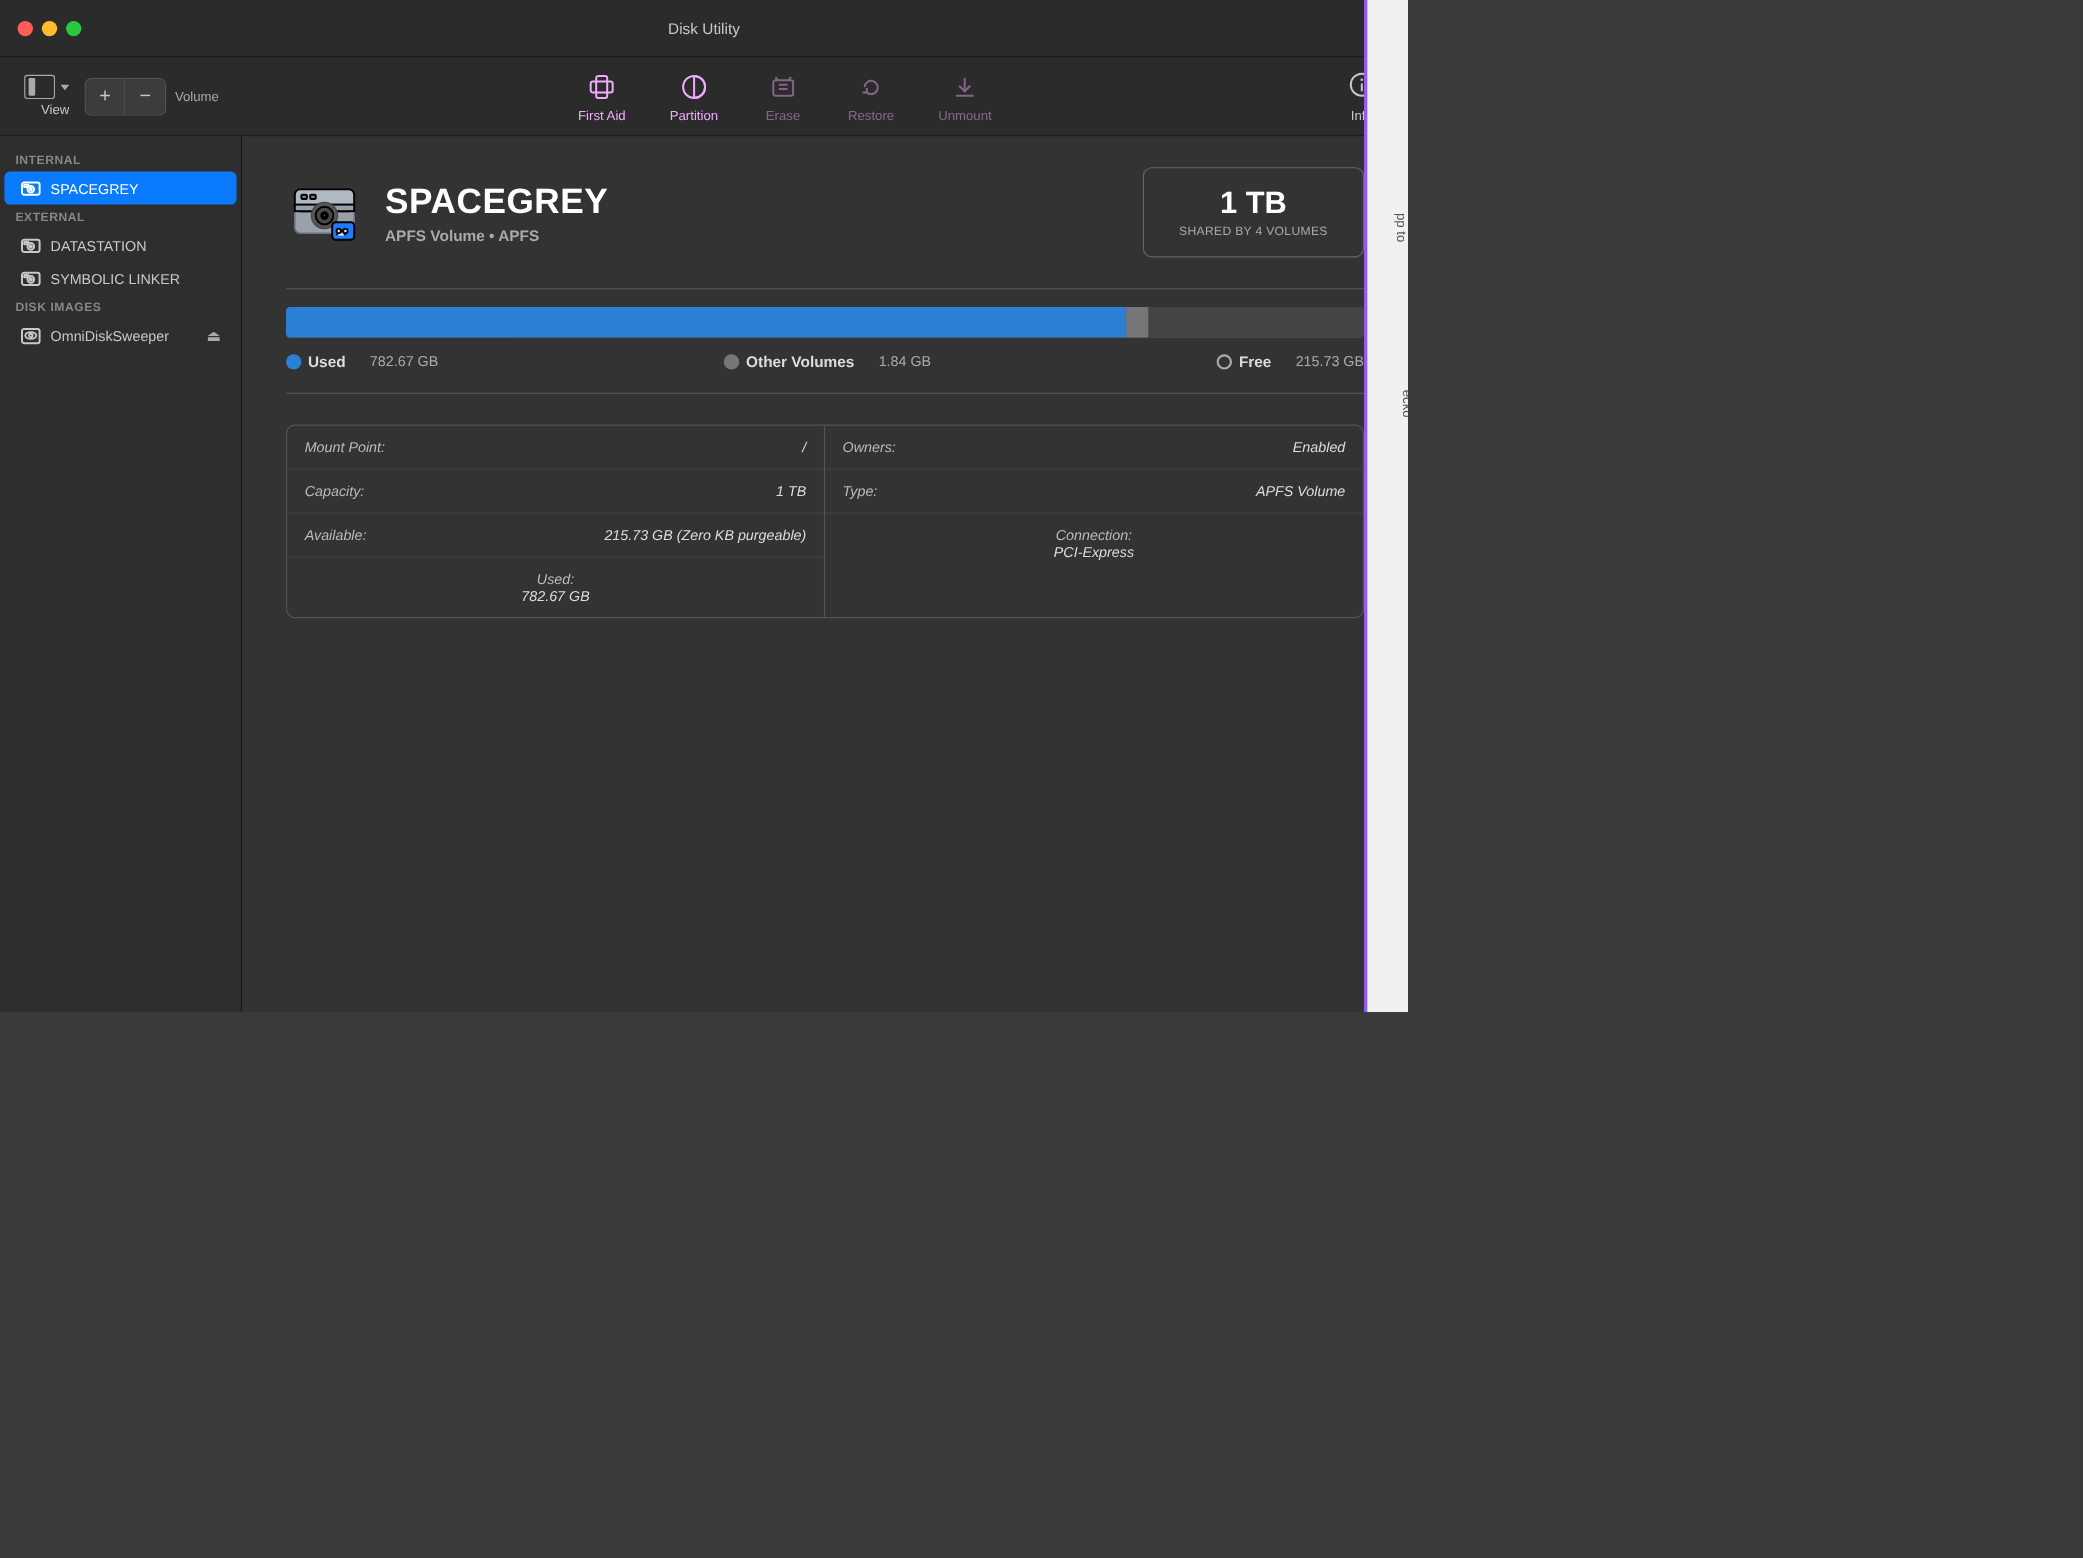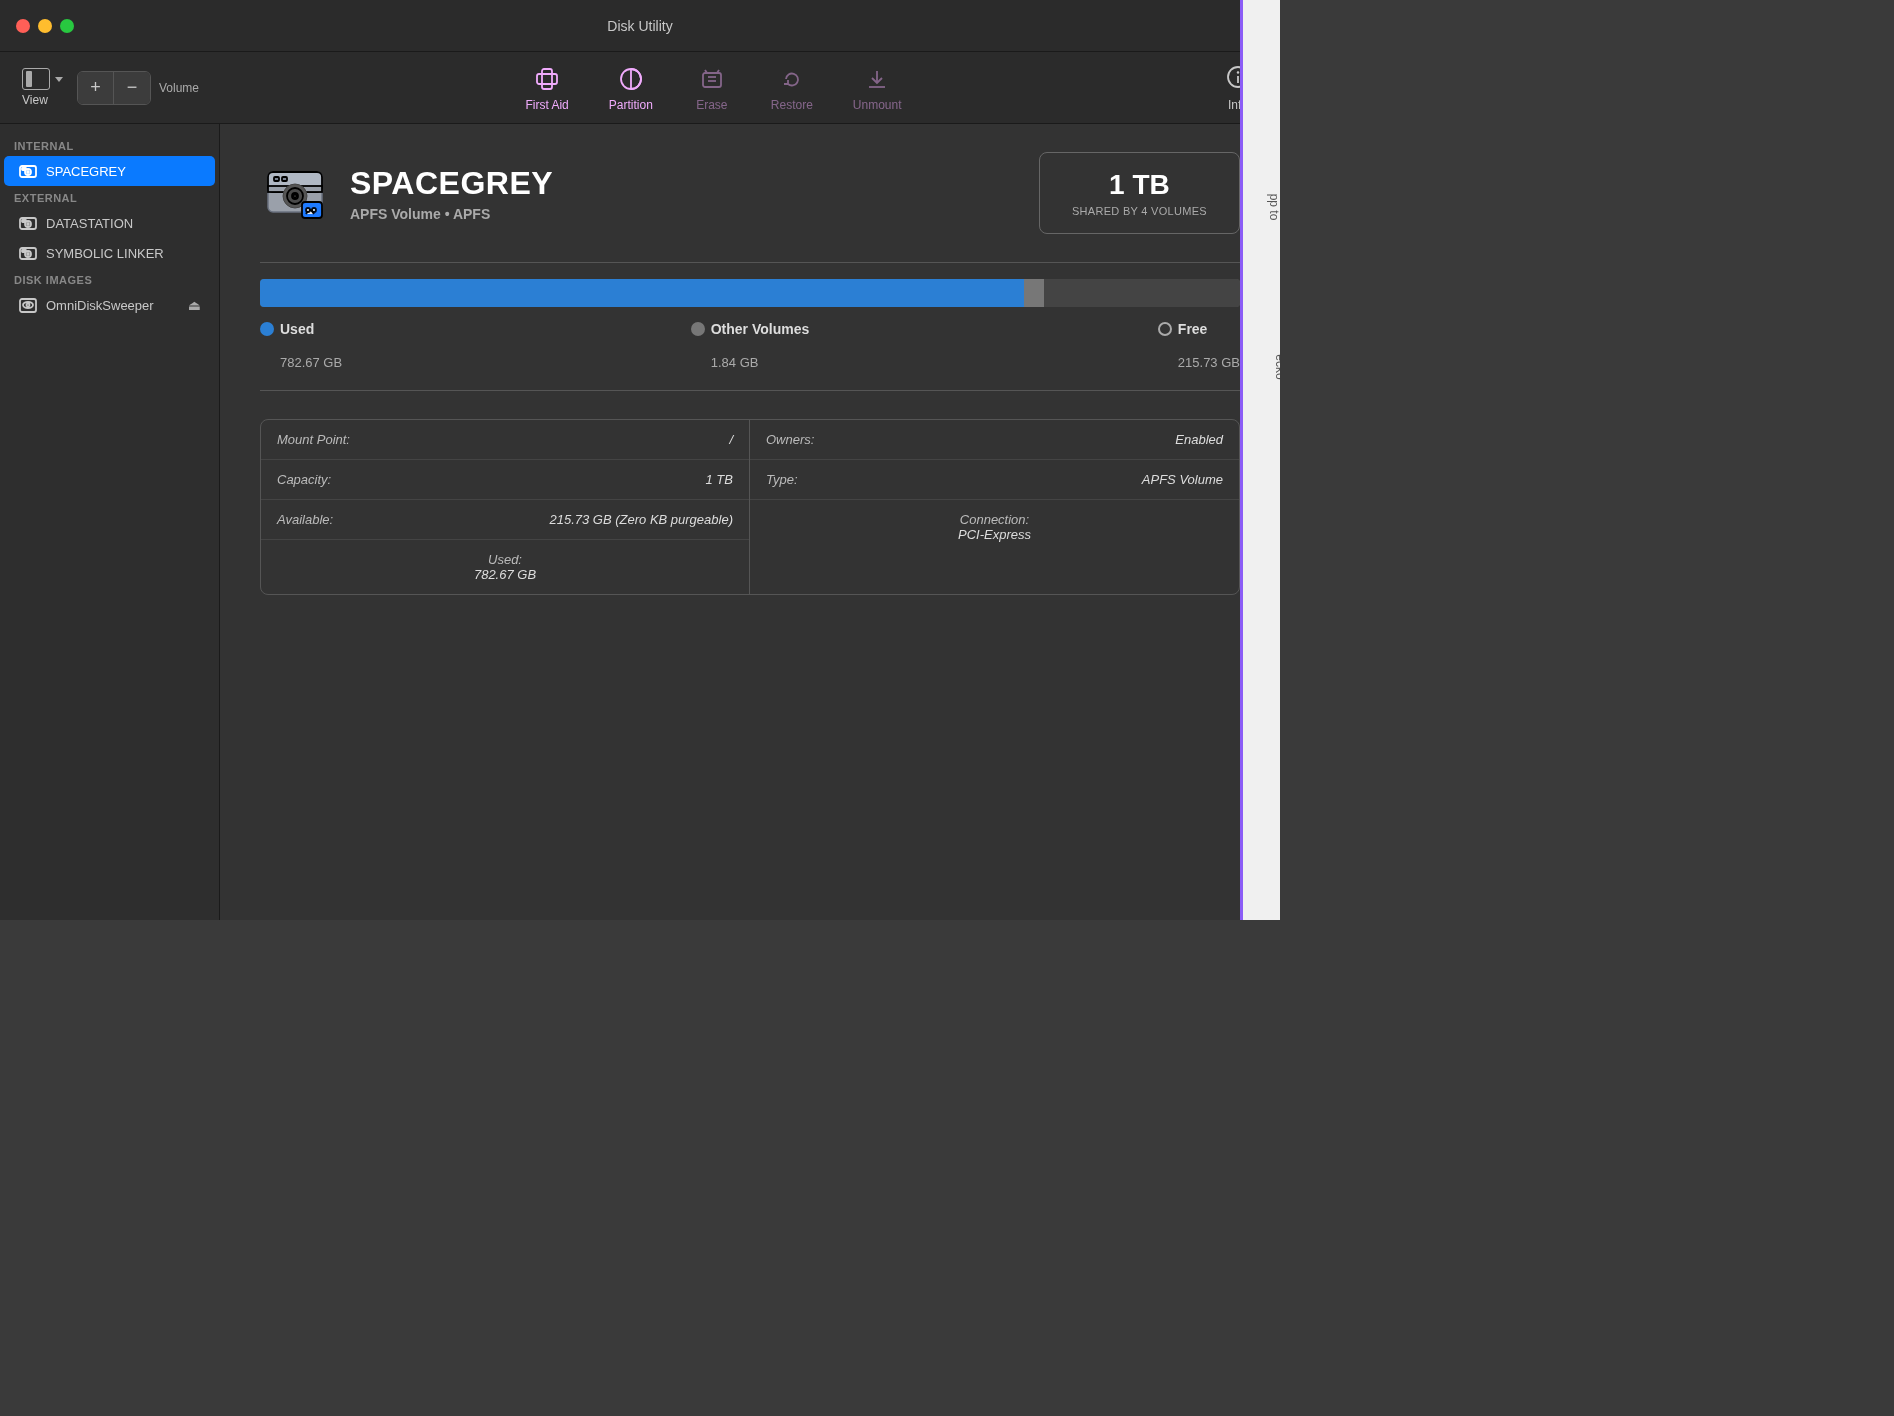--- a/index.html
+++ b/index.html
@@ -56,21 +56,21 @@
     }
     .toolbar-left {
       display: flex;
       align-items: center;
       gap: 4px;
       margin-right: 20px;
     }
     .toolbar-btn-view {
       display: flex;
       flex-direction: column;
-      align-items: flex-start;
+      align-items: flex-end;
       gap: 3px;
       padding: 6px 10px;
       border-radius: 6px;
       cursor: pointer;
       color: #c8c8c8;
     }
     .view-icon-box {
       width: 28px;
       height: 22px;
       border: 1.5px solid #aaa;
@@ -291,23 +291,23 @@
       background: #444;
       flex: 1;
     }
     .storage-legend {
       display: flex;
       justify-content: space-between;
       margin-top: 14px;
     }
     .legend-item {
       display: flex;
-      flex-direction: column;
+      flex-direction: row;
       align-items: flex-start;
-      gap: 18px;
+      gap: 2px;
     }
     .legend-label-row {
       display: flex;
       align-items: center;
       gap: 6px;
     }
     .legend-dot {
       width: 14px;
       height: 14px;
       border-radius: 50%;

